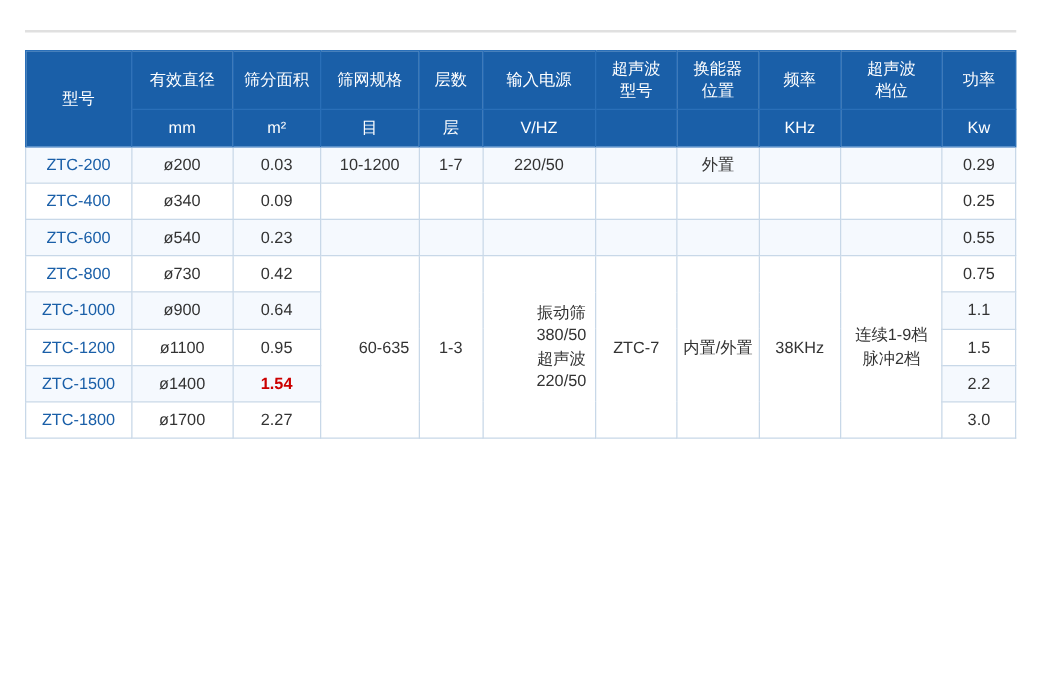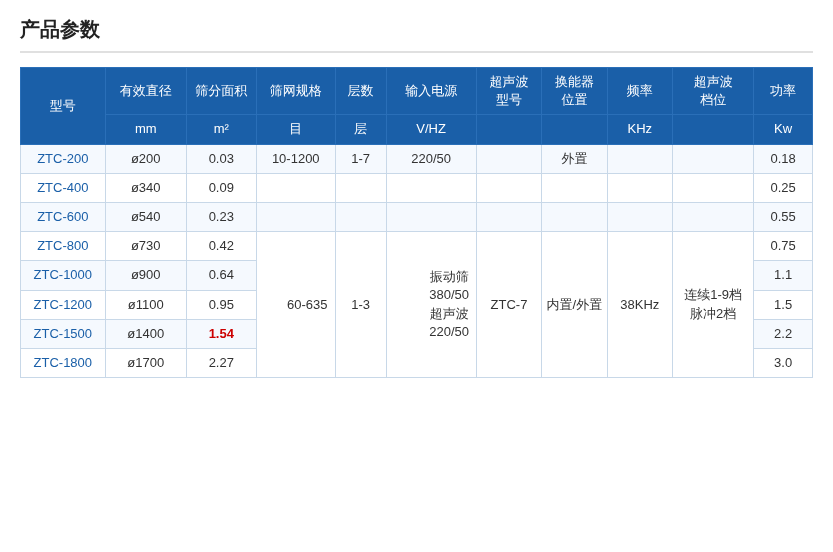--- a/index.html
+++ b/index.html
@@ -103,21 +103,20 @@
     .col-ultrasound { width: 58px; }
     .col-transducer { width: 58px; }
     .col-freq { width: 58px; }
     .col-level { width: 72px; }
     .col-power { width: 52px; }
   </style>
 </head>
 <body>
 
 <div class="page-header">
-  <span class="page-title-cn">产品参数</span>
 </div>
 
 <div style="position:relative;">
 
 
   <table>
     <thead>
       <tr>
         <th class="col-model" rowspan="2">型号</th>
         <th class="col-diam">有效直径</th>
@@ -150,21 +149,21 @@
           <td class="model">ZTC-200</td>
           <td>ø200</td>
           <td>0.03</td>
           <td>10-1200</td>
           <td>1-7</td>
           <td>220/50</td>
           <td></td>
           <td>外置</td>
           <td></td>
           <td></td>
-          <td>0.18</td>
+          <td>0.29</td>
         </tr>
         <tr>
           <td class="model">ZTC-400</td>
           <td>ø340</td>
           <td>0.09</td>
           <td></td>
           <td></td>
           <td></td>
           <td></td>
           <td></td>

